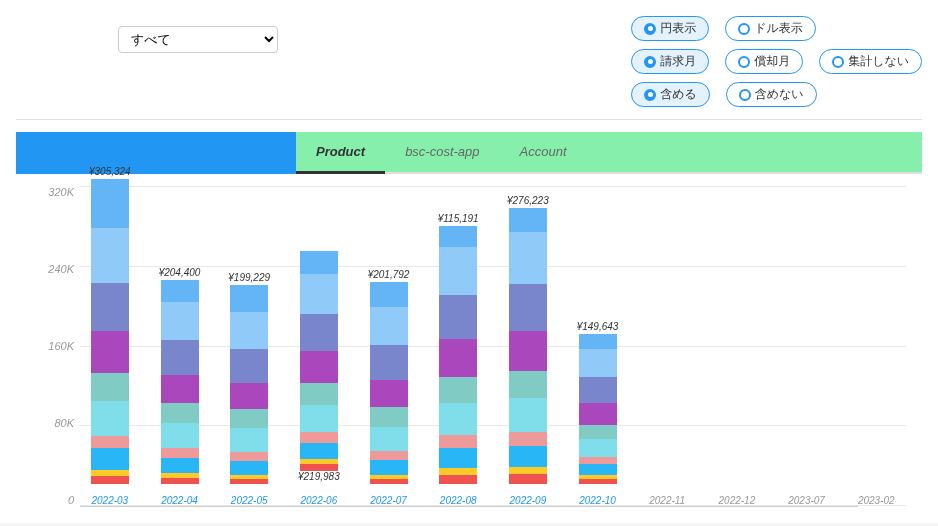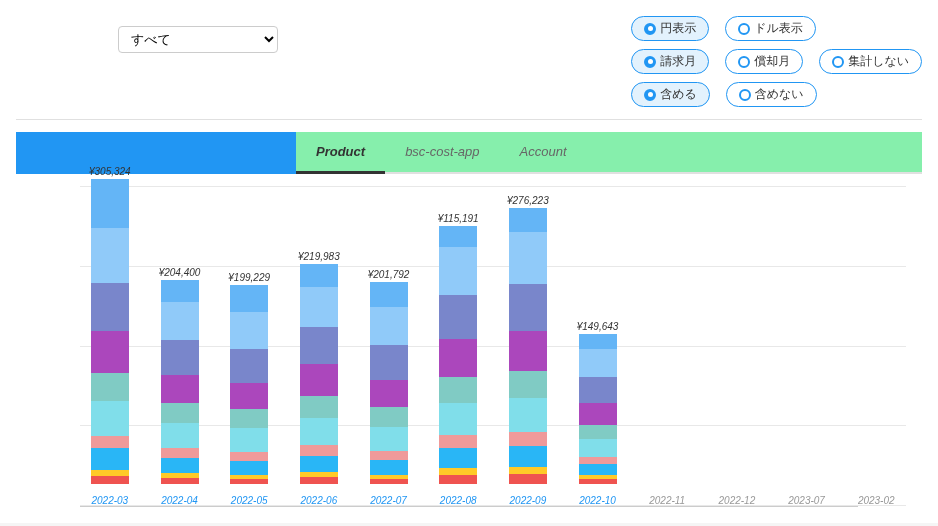--- a/index.html
+++ b/index.html
@@ -162,20 +162,27 @@
       <div class="chart-tabs" data-interactable="false" id="chart-tabs-container">
           <div class="chart-tab active" data-interactable="true">Product</div>
           <div class="chart-tab" data-interactable="true">bsc-cost-app</div>
           <div class="chart-tab" data-interactable="true">Account</div>
         </div>
     </div>
 
     <div class="bar-chart-area" data-interactable="false">
       <div class="bar-chart" data-interactable="false" id="bar-chart">
 
+        <div class="y-axis" data-interactable="false" id="y-axis">
+            <div class="y-label" data-interactable="false">320K</div>
+            <div class="y-label" data-interactable="false">240K</div>
+            <div class="y-label" data-interactable="false">160K</div>
+            <div class="y-label" data-interactable="false">80K</div>
+            <div class="y-label" data-interactable="false">0</div>
+          </div>
 
         <div class="bars-container" data-interactable="false" id="bars-container">
           <div class="grid-lines" data-interactable="false" id="grid-lines">
               <div class="grid-line" data-interactable="false"></div>
               <div class="grid-line" data-interactable="false"></div>
               <div class="grid-line" data-interactable="false"></div>
               <div class="grid-line" data-interactable="false"></div>
               <div class="grid-line" data-interactable="false"></div>
             </div>
         <div class="bar-group" data-interactable="false">
@@ -226,21 +233,21 @@
                   <div class="bar-segment" data-interactable="false" style="background-color: rgb(128, 203, 196); height: 19px; width: 100%;"></div>
                   <div class="bar-segment" data-interactable="false" style="background-color: rgb(171, 71, 188); height: 26px; width: 100%;"></div>
                   <div class="bar-segment" data-interactable="false" style="background-color: rgb(121, 134, 203); height: 34px; width: 100%;"></div>
                   <div class="bar-segment" data-interactable="false" style="background-color: rgb(144, 202, 249); height: 37px; width: 100%;"></div>
                   <div class="bar-segment" data-interactable="false" style="background-color: rgb(100, 181, 246); height: 27px; width: 100%;"></div>
                 </div>
               </div>
               <div class="bar-label" data-interactable="true">2022-05</div>
             </div>
             <div class="bar-group" data-interactable="false">
-              <div class="bar-wrapper" data-interactable="false" style="position: relative; width: 100%; display: flex; flex-direction: column; align-items: center;">
+              <div class="bar-wrapper" data-interactable="false" style="position: relative; width: 100%; display: flex; align-items: center;">
                 <div class="bar-value" data-interactable="false">¥219,983</div>
                 <div class="stacked-bar" data-interactable="true" style="display: flex; flex-direction: column-reverse; width: 38px;">
                   <div class="bar-segment" data-interactable="false" style="background-color: rgb(239, 83, 80); height: 7px; width: 100%;"></div>
                   <div class="bar-segment" data-interactable="false" style="background-color: rgb(255, 202, 40); height: 5px; width: 100%;"></div>
                   <div class="bar-segment" data-interactable="false" style="background-color: rgb(41, 182, 246); height: 16px; width: 100%;"></div>
                   <div class="bar-segment" data-interactable="false" style="background-color: rgb(239, 154, 154); height: 11px; width: 100%;"></div>
                   <div class="bar-segment" data-interactable="false" style="background-color: rgb(128, 222, 234); height: 27px; width: 100%;"></div>
                   <div class="bar-segment" data-interactable="false" style="background-color: rgb(128, 203, 196); height: 22px; width: 100%;"></div>
                   <div class="bar-segment" data-interactable="false" style="background-color: rgb(171, 71, 188); height: 32px; width: 100%;"></div>
                   <div class="bar-segment" data-interactable="false" style="background-color: rgb(121, 134, 203); height: 37px; width: 100%;"></div>

